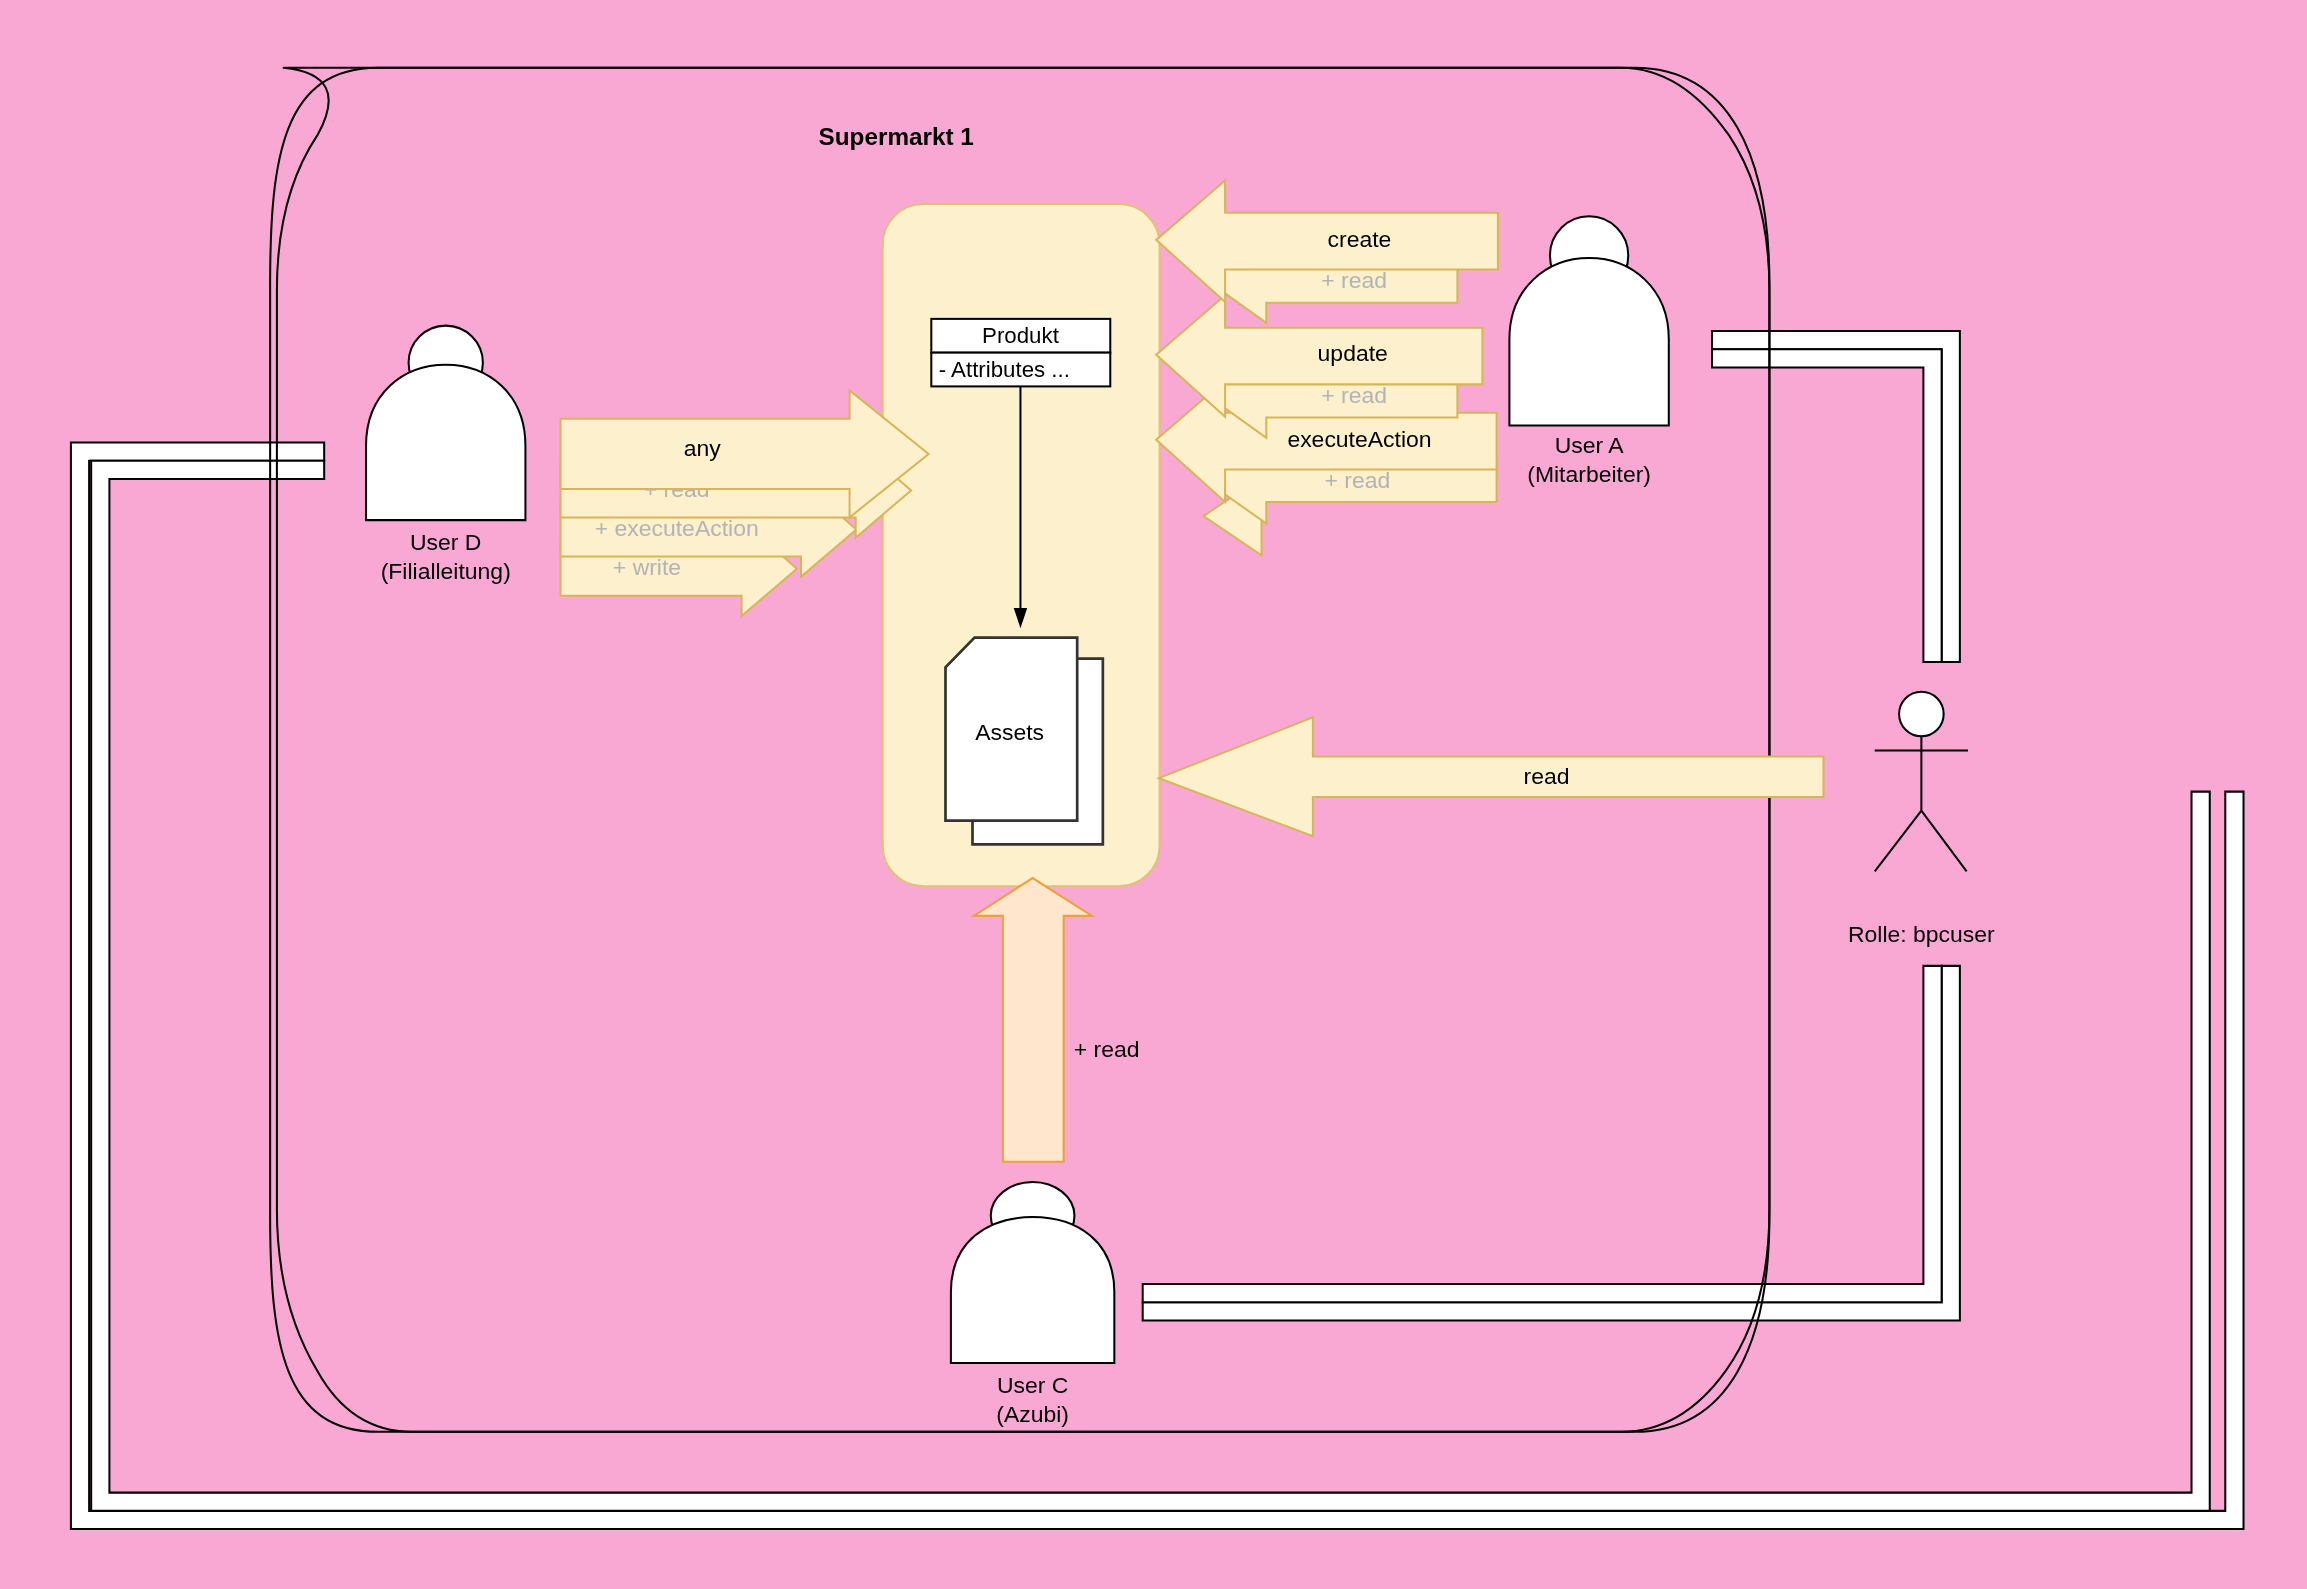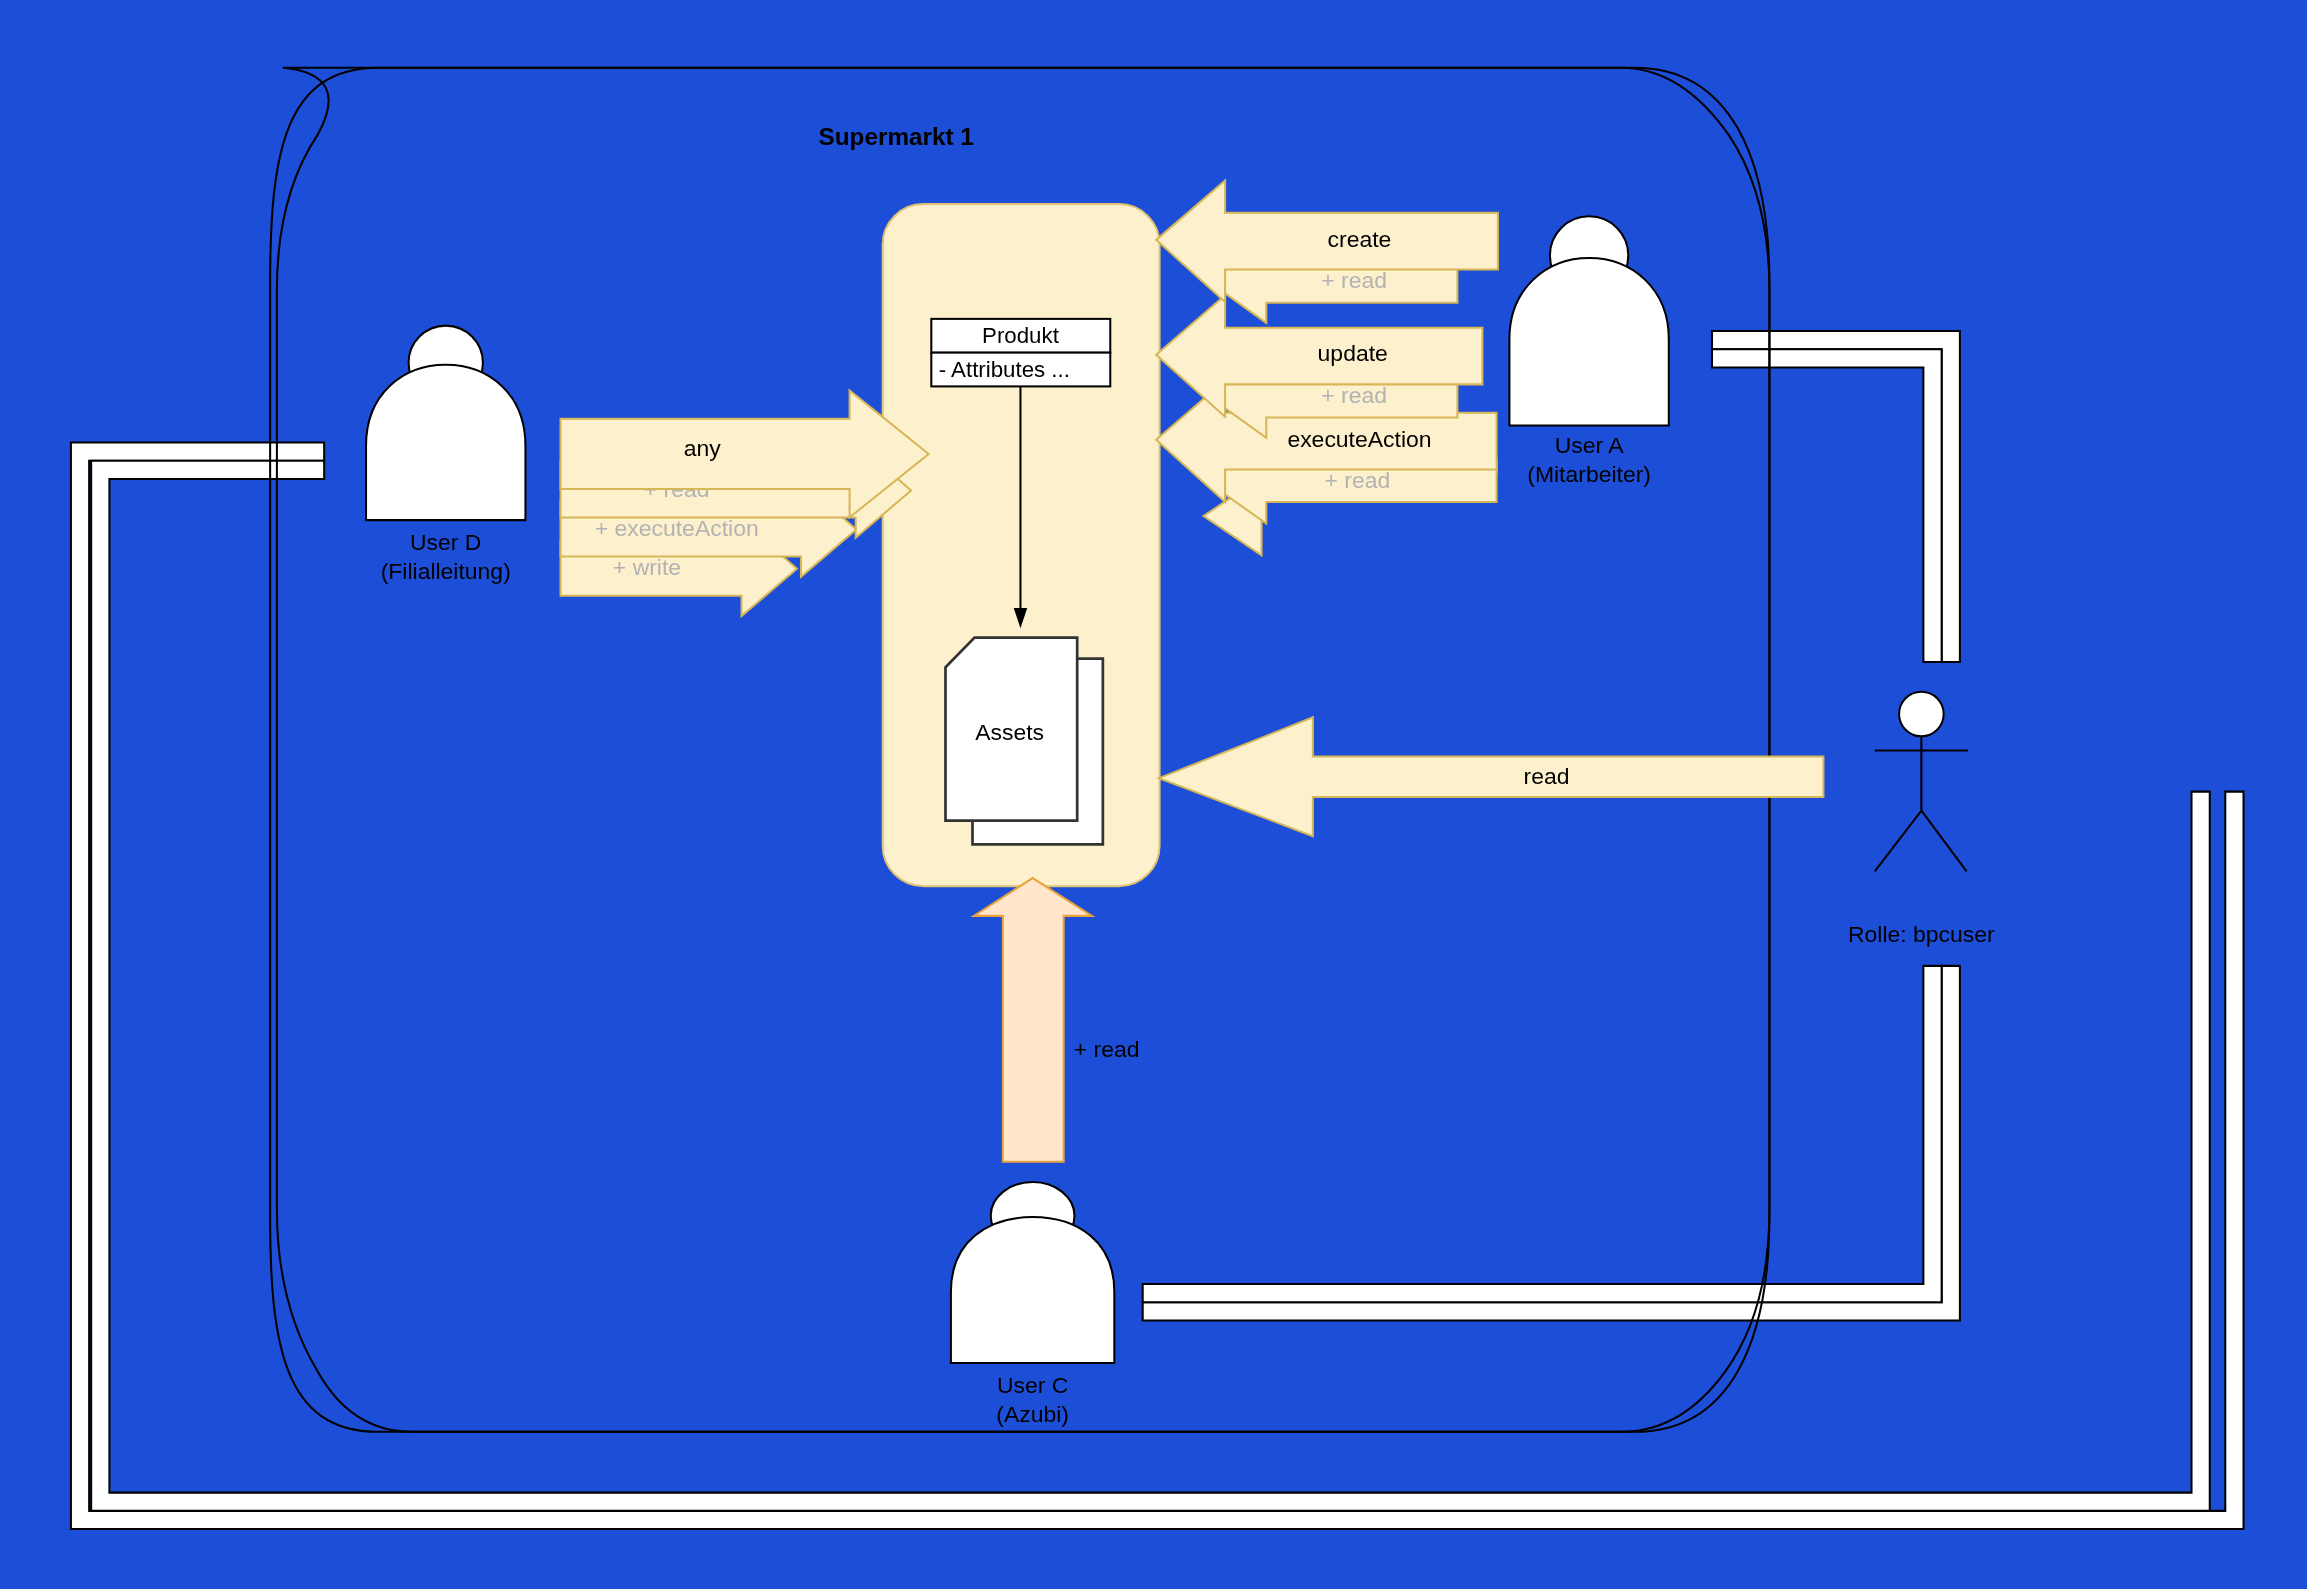--- a/index.html
+++ b/index.html
@@ -7,21 +7,21 @@
     padding: 0;
     background: #ffffff;
   }
   body {
     font-family: "Liberation Sans", sans-serif;
   }
   #stage {
     position: relative;
     width: 2307px;
     height: 1590px;
-    background: #1d4ed8;
+    background: #f9a8d4;
     overflow: hidden;
   }
   svg#diagram {
     position: absolute;
     top: 0;
     left: 0;
     width: 2307px;
     height: 1590px;
     display: block;
   }

